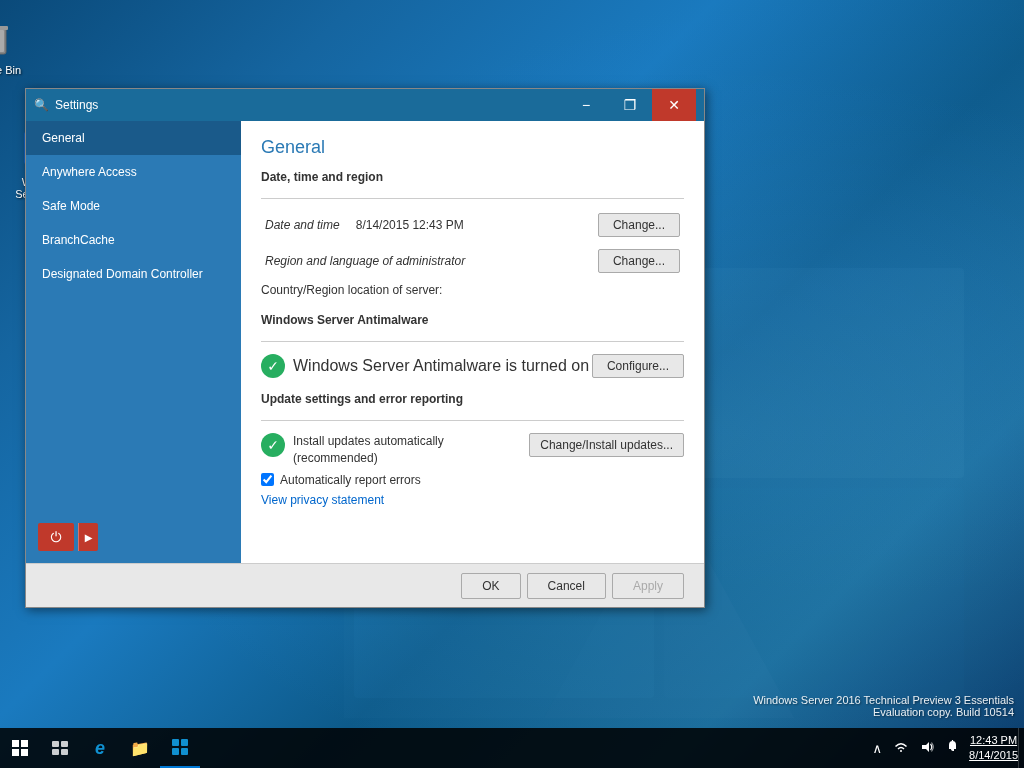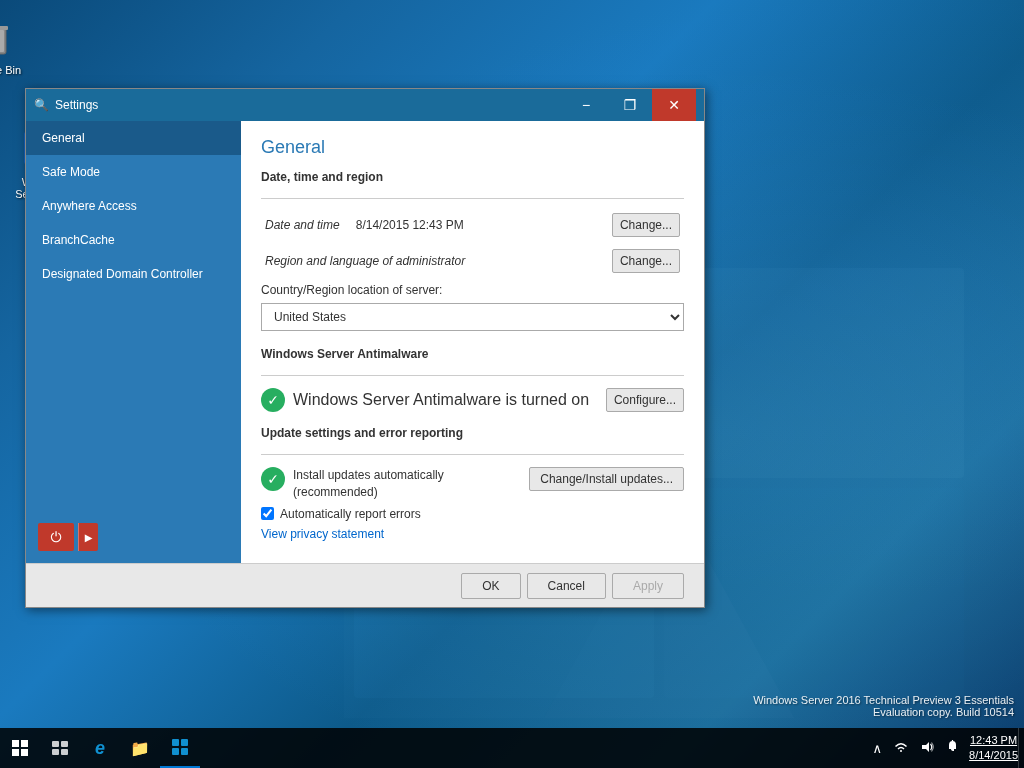--- a/index.html
+++ b/index.html
@@ -259,21 +259,21 @@
     .field-label {
       color: #333;
       font-size: 12px;
       font-style: italic;
     }
     .field-value {
       color: #333;
       font-size: 12px;
     }
     .change-btn {
-      padding: 4px 7px;
+      padding: 4px 14px;
       background: #e8e8e8;
       border: 1px solid #aaa;
       border-radius: 2px;
       cursor: pointer;
       font-size: 12px;
       color: #333;
     }
     .country-select-row {
       margin-bottom: 16px;
     }
@@ -510,24 +510,24 @@
     </div>
 
     <div class="window-body">
 
       <div class="sidebar">
         <nav class="sidebar-nav">
           <div class="sidebar-item active">
             <span>General</span>
           </div>
           <div class="sidebar-item">
+            <span>Anywhere Access</span>
+          </div>
+          <div class="sidebar-item">
             <span>Safe Mode</span>
-          </div>
-          <div class="sidebar-item">
-            <span>Anywhere Access</span>
           </div>
           <div class="sidebar-item">
             <span>BranchCache</span>
           </div>
           <div class="sidebar-item">
             <span>Designated Domain Controller</span>
           </div>
         </nav>
         <div class="sidebar-bottom">
           <button class="power-btn">⏻</button>
@@ -547,23 +547,20 @@
           <button class="change-btn">Change...</button>
         </div>
 
         <div class="field-row">
           <span class="field-label">Region and language of administrator</span>
           <button class="change-btn">Change...</button>
         </div>
 
         <div class="country-select-row">
           <span class="country-label">Country/Region location of server:</span>
-          <select class="country-select">
-            <option>United States</option>
-          </select>
         </div>
 
         <div class="section-title">Windows Server Antimalware</div>
         <hr class="section-divider">
 
         <div class="antimalware-section">
           <div class="antimalware-row">
             <div class="status-row">
               <div class="green-check-icon">✓</div>
               <span class="status-text">Windows Server Antimalware is turned on</span>

